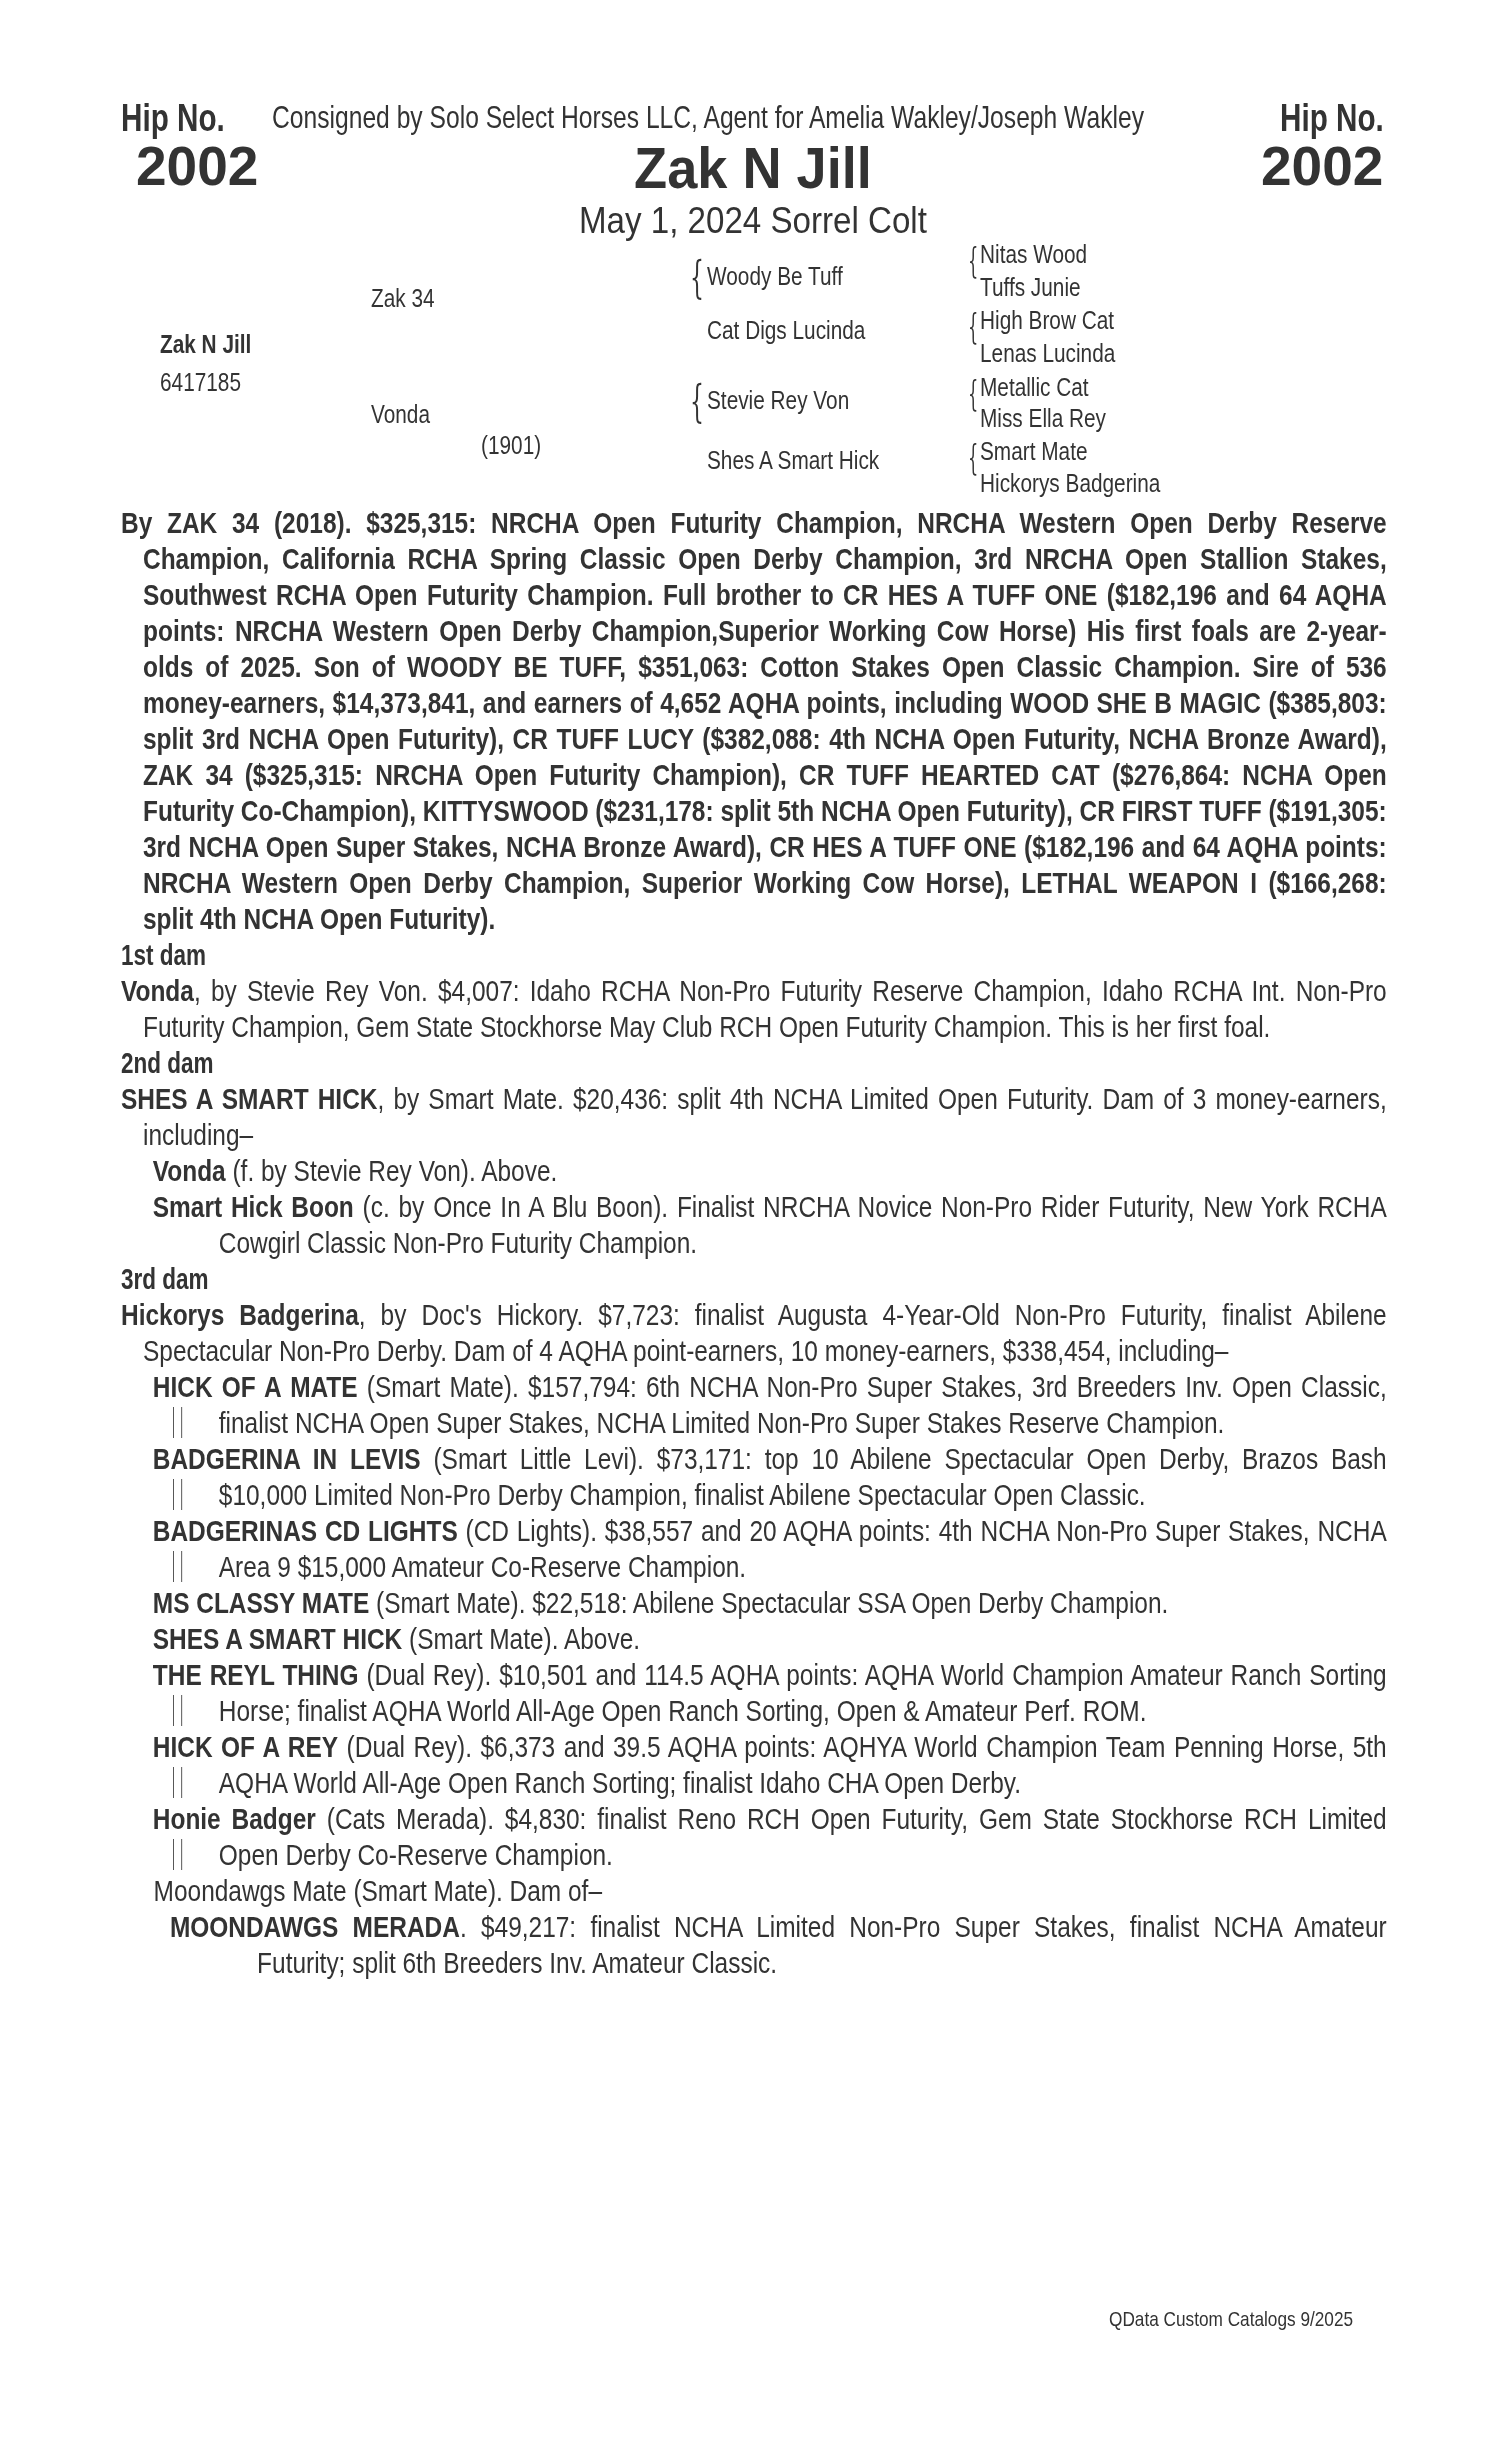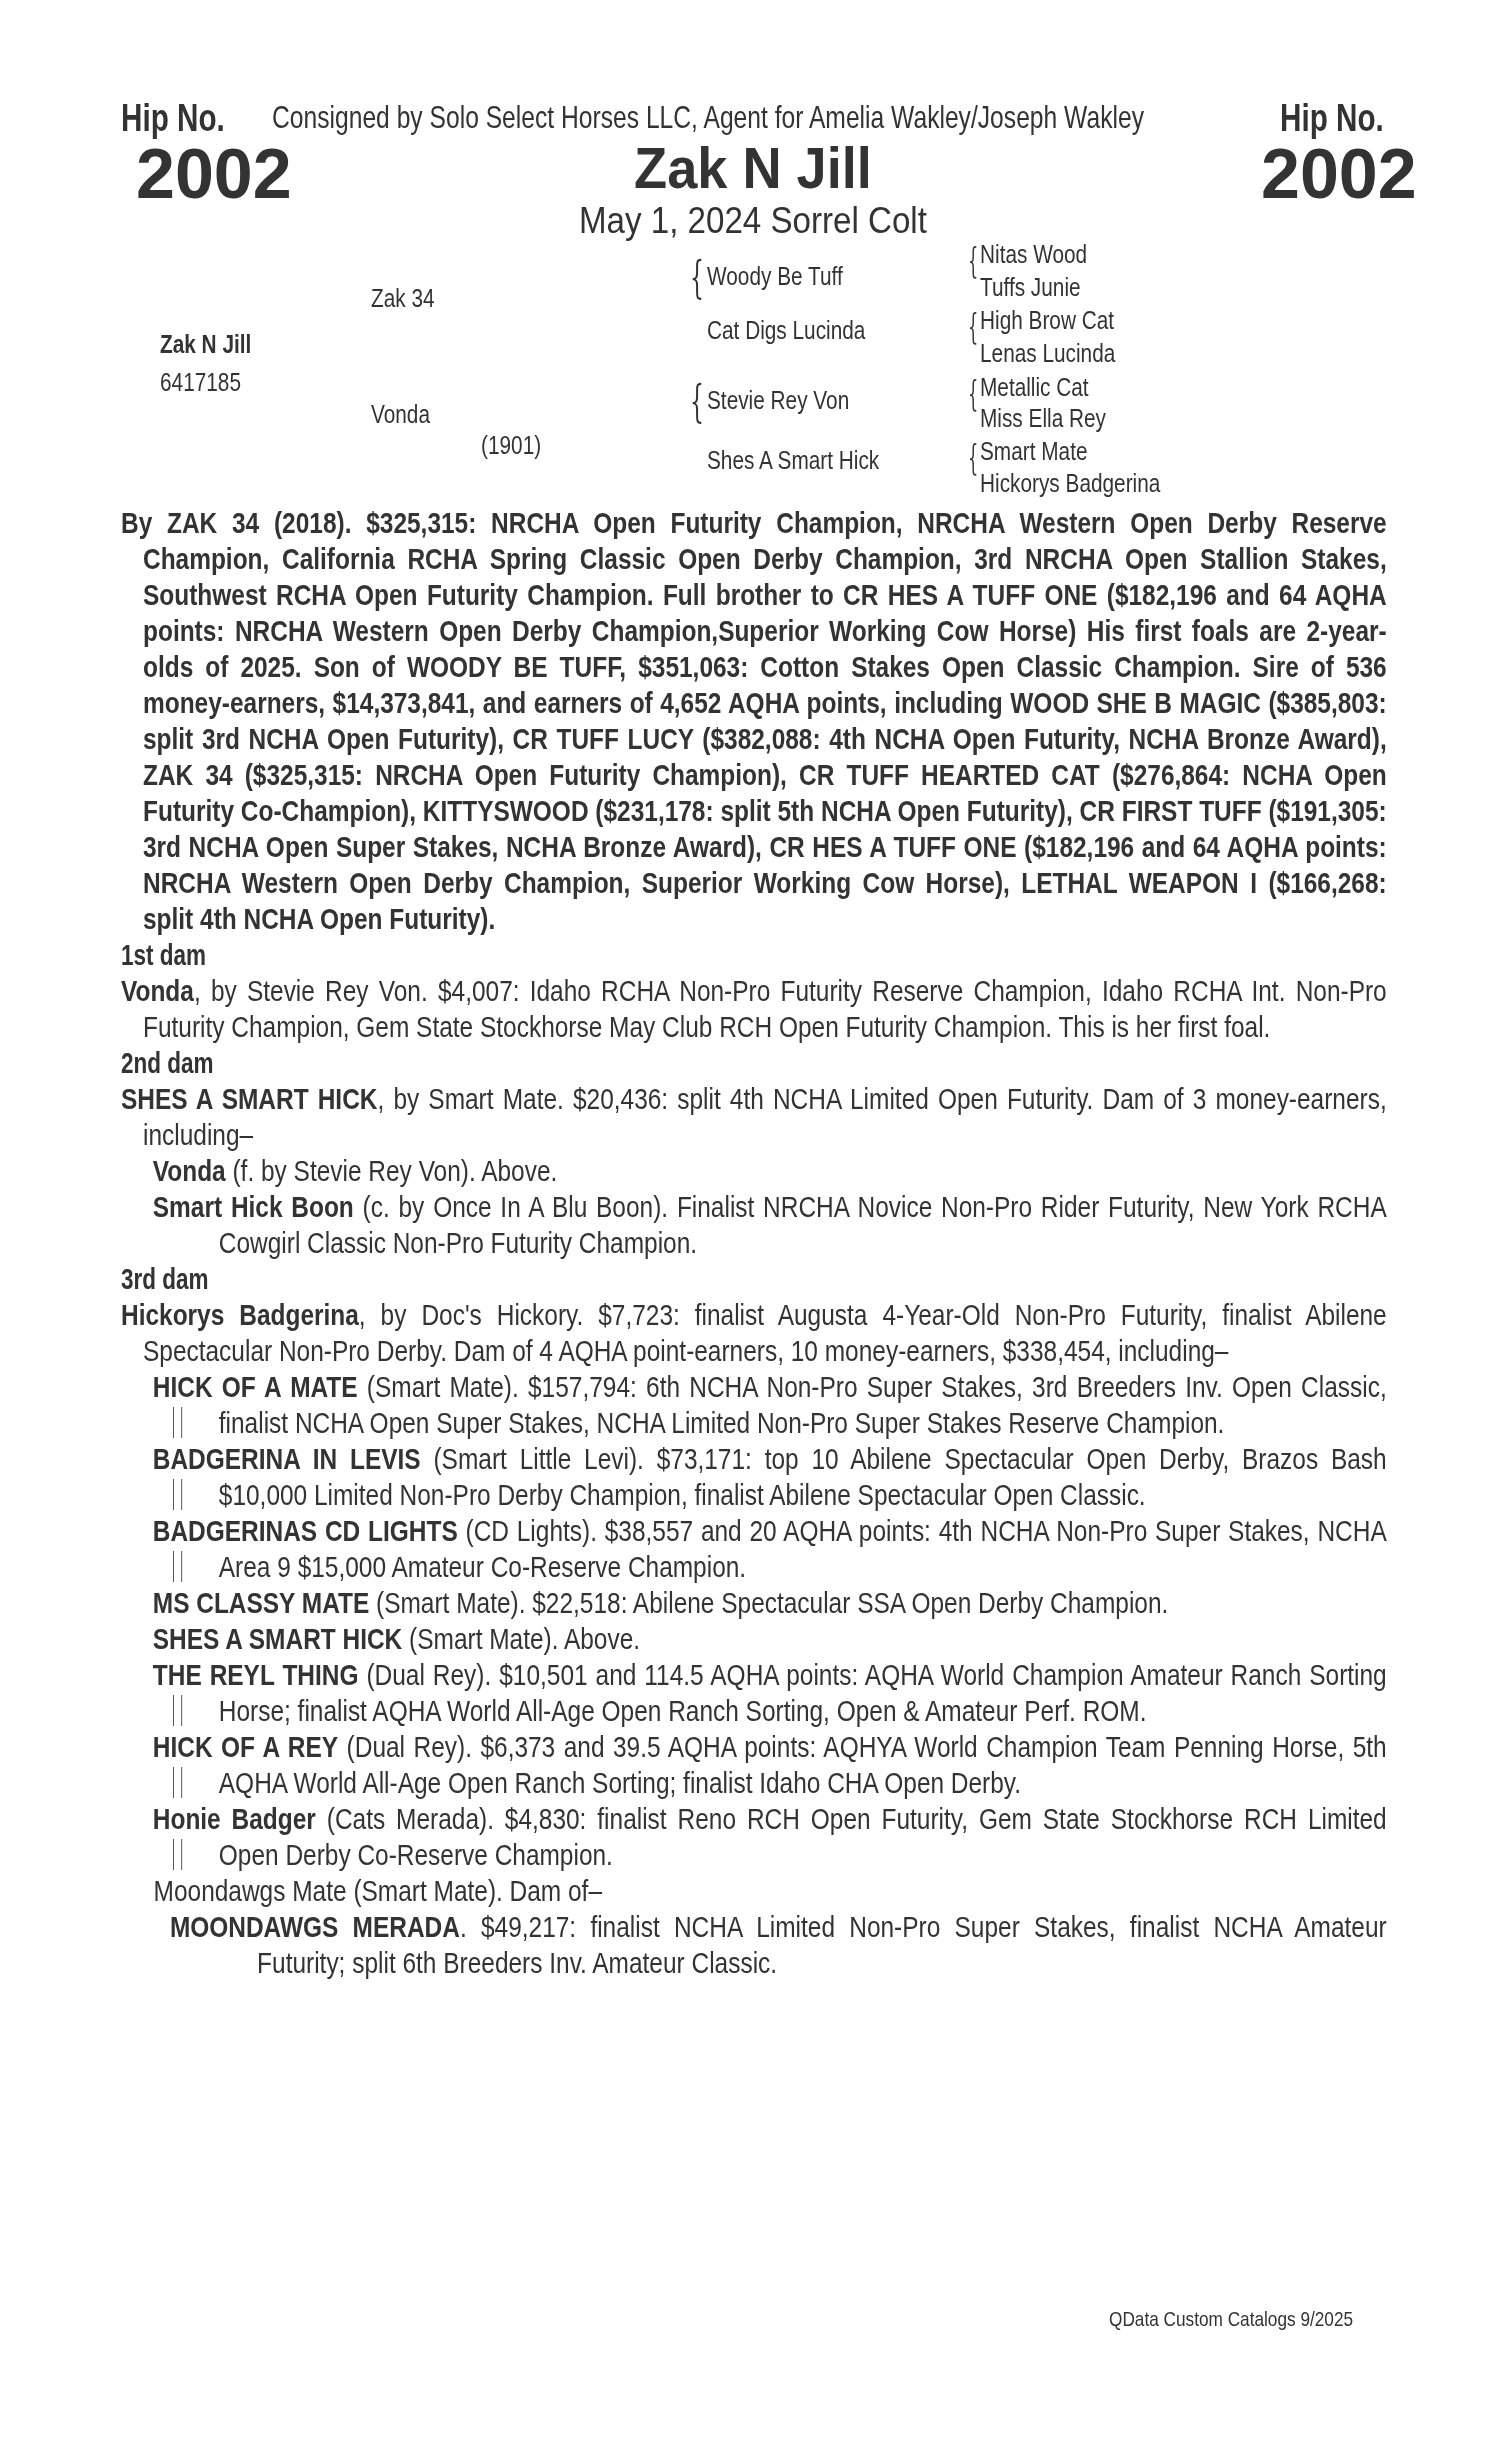--- a/index.html
+++ b/index.html
@@ -1,21 +1,21 @@
 <!DOCTYPE html>
 <html><head>
 <meta charset="utf-8">
 <style>
   html, body { margin: 0; padding: 0; background: #ffffff; }
   body { width: 1506px; height: 2438px; position: relative; overflow: hidden; color: #333333; font-family: "Liberation Sans", sans-serif; }
   .abs { position: absolute; white-space: nowrap; }
 
   
   .hip-label { font-family: "Liberation Sans", sans-serif; font-weight: bold; font-size: 38px; line-height: 38px; transform: scaleX(0.78); transform-origin: 0 0; }
-  .hip-num { font-family: "Liberation Sans", sans-serif; font-weight: bold; font-size: 70px; line-height: 55px; margin-top: 8px; }
+  .hip-num { font-family: "Liberation Sans", sans-serif; font-weight: bold; font-size: 55px; line-height: 55px; }
   .consignor { font-size: 32px; line-height: 32.5px; transform: scaleX(0.77); transform-origin: 0 0; }
   .title { font-family: "Liberation Sans", sans-serif; font-weight: bold; font-size: 57px; line-height: 57px; }
   .date { font-size: 36px; line-height: 36px; }
 
   
   .ped { font-size: 26px; line-height: 26px; transform: scaleX(0.8); transform-origin: 0 0; }
   .ped-bold { font-weight: bold; }
   .brace { font-family: "DejaVu Serif", serif; font-size: 44px; line-height: 44px; color: #333; transform: scaleX(0.5); transform-origin: 0 0; }
   .brace-sm { font-family: "DejaVu Serif", serif; font-size: 36px; line-height: 36px; color: #333; transform: scaleX(0.45); transform-origin: 0 0; }
 

